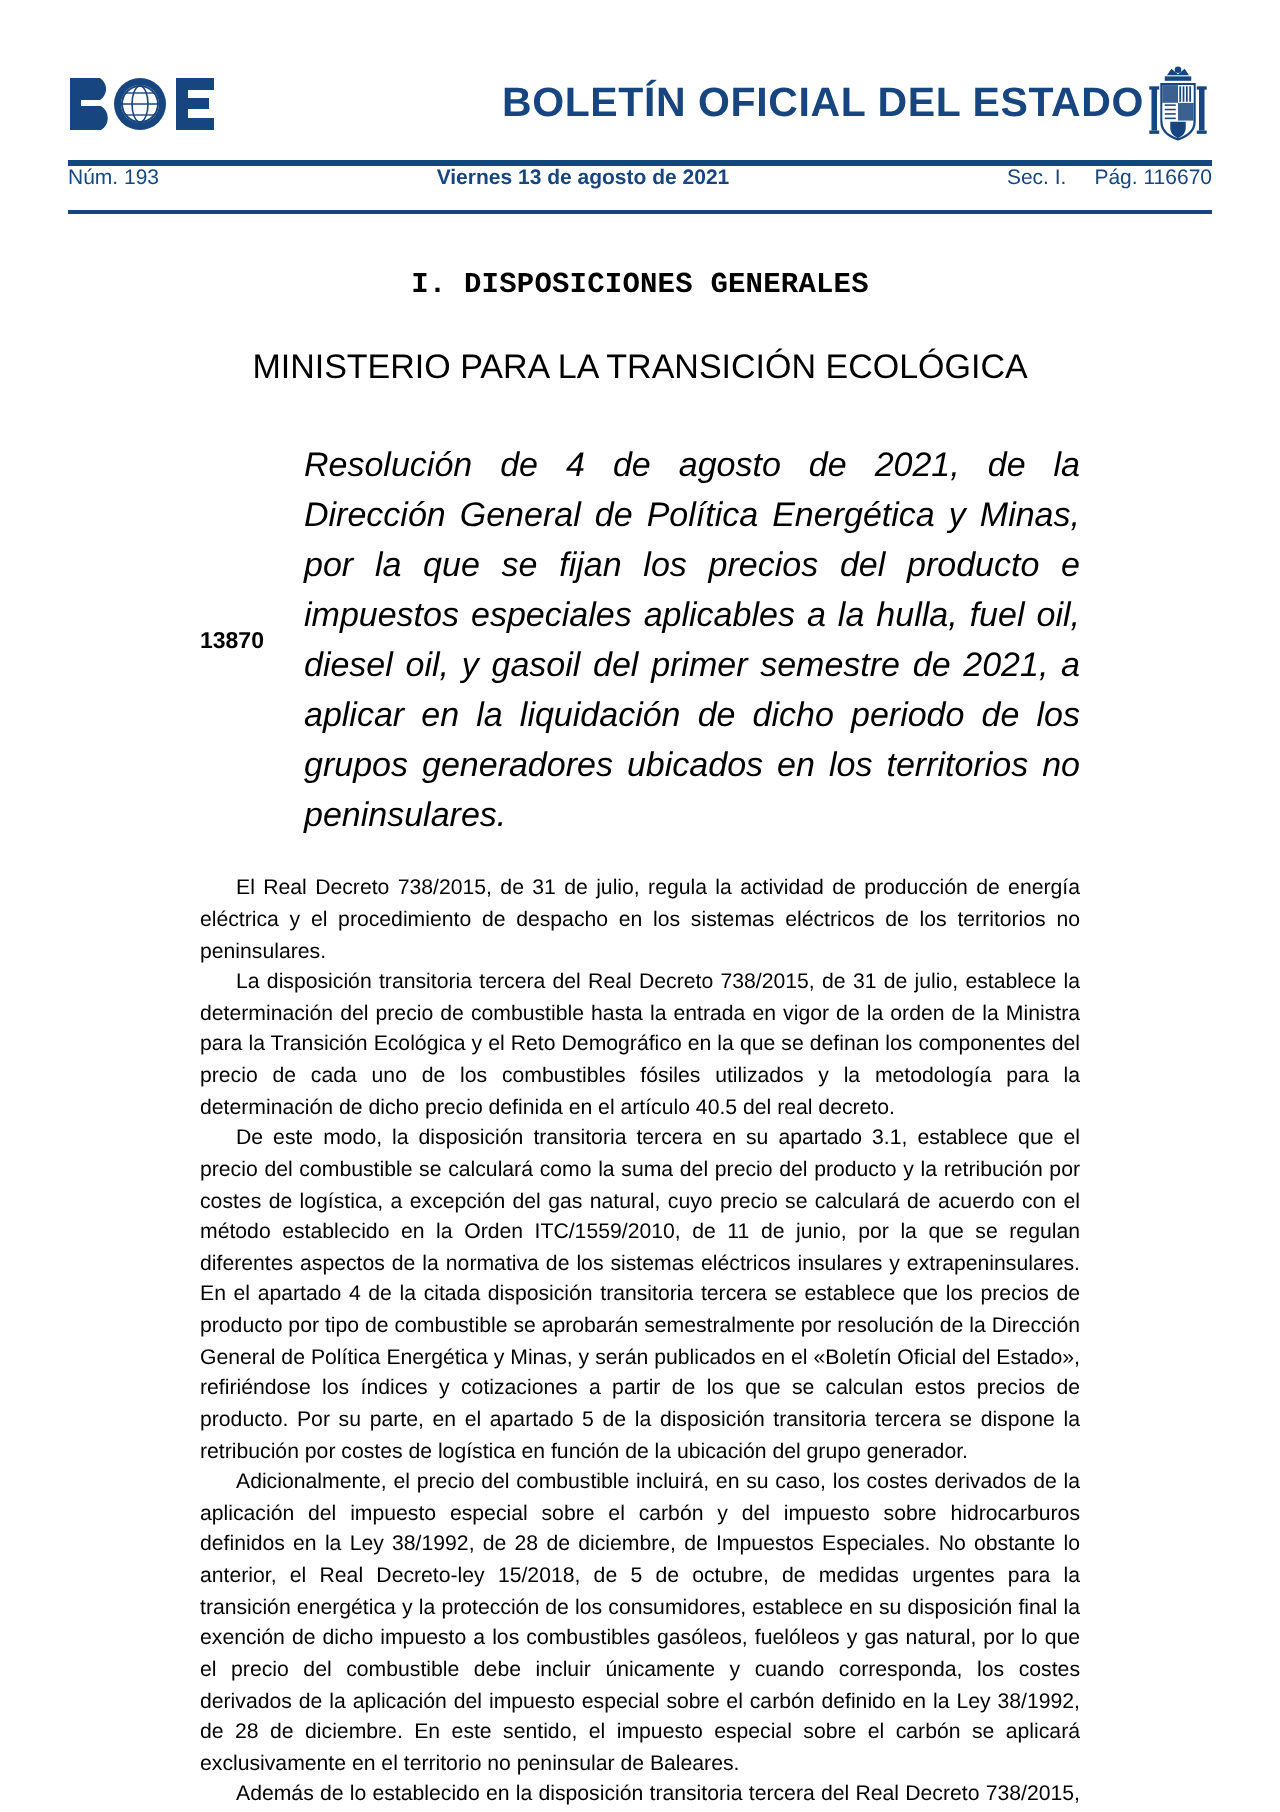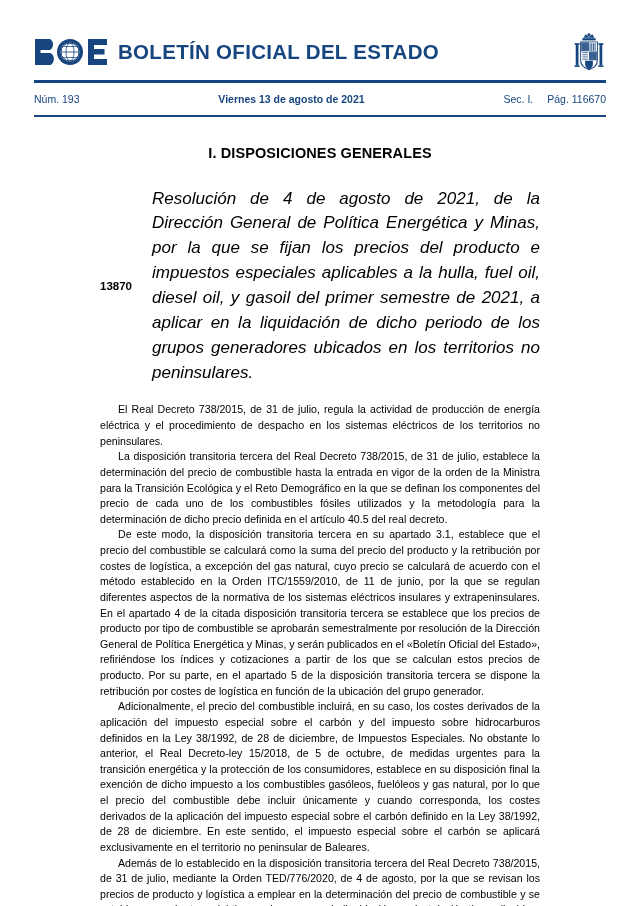--- a/index.html
+++ b/index.html
@@ -36,21 +36,21 @@
 
   .boe-logo {
     width: 74px;
     height: 30px;
     flex: 0 0 auto;
     display: block;
   }
 
   .masthead-title {
     flex: 1 1 auto;
-    text-align: left;
+    text-align: right;
     font-size: 20.5px;
     font-weight: bold;
     letter-spacing: 0.3px;
     color: #17457F;
     font-family: "Liberation Sans", sans-serif;
     white-space: nowrap;
     margin-left: 10px;
   }
 
   .coat-of-arms {
@@ -61,23 +61,22 @@
   }
 
   
   .rule-thick {
     margin: 2px 34px 0 34px;
     height: 3px;
     background: #17457F;
   }
   .header-row {
     margin: 0 34px;
-    height: 32px;
-    display: flex;
-    align-items: center;
+    height: 22px;
+    display: flex;
     font-size: 10.5px;
     color: #17457F;
     font-family: "Liberation Sans", sans-serif;
   }
   .header-num { flex: 0 0 auto; }
   .header-date {
     flex: 1 1 auto;
     text-align: center;
     font-weight: bold;
   }
@@ -93,20 +92,21 @@
   }
 
   
   .section-title {
     text-align: center;
     font-size: 14.5px;
     font-weight: bold;
     color: #000;
     margin: 28px 0 0 0;
     letter-spacing: 0.1px;
+    font-family: Liberation Mono, monospace;
   }
   .ministry {
     text-align: center;
     font-size: 17px;
     font-weight: normal;
     color: #000;
     margin: 22px 0 0 0;
     line-height: 1.35;
     font-family: "Liberation Sans", sans-serif;
   }
@@ -238,20 +238,21 @@
     <div class="header-sec">
       <span>Sec. I.</span>
       <span>Pág. 116670</span>
     </div>
   </div>
   <div class="rule-thin"></div>
 
   <div class="section-title">I. DISPOSICIONES GENERALES</div>
 
   <div class="ministry">
+    <span>MINISTERIO PARA LA TRANSICIÓN ECOLÓGICA</span>
   </div>
 
   <div class="content">
 
     <div class="entry">
       <div class="entry-num">13870</div>
       <div class="entry-summary">Resolución de 4 de agosto de 2021, de la Dirección General de Política Energética y Minas, por la que se fijan los precios del producto e impuestos especiales aplicables a la hulla, fuel oil, diesel oil, y gasoil del primer semestre de 2021, a aplicar en la liquidación de dicho periodo de los grupos generadores ubicados en los territorios no peninsulares.</div>
     </div>
 
     <div class="body-text">

